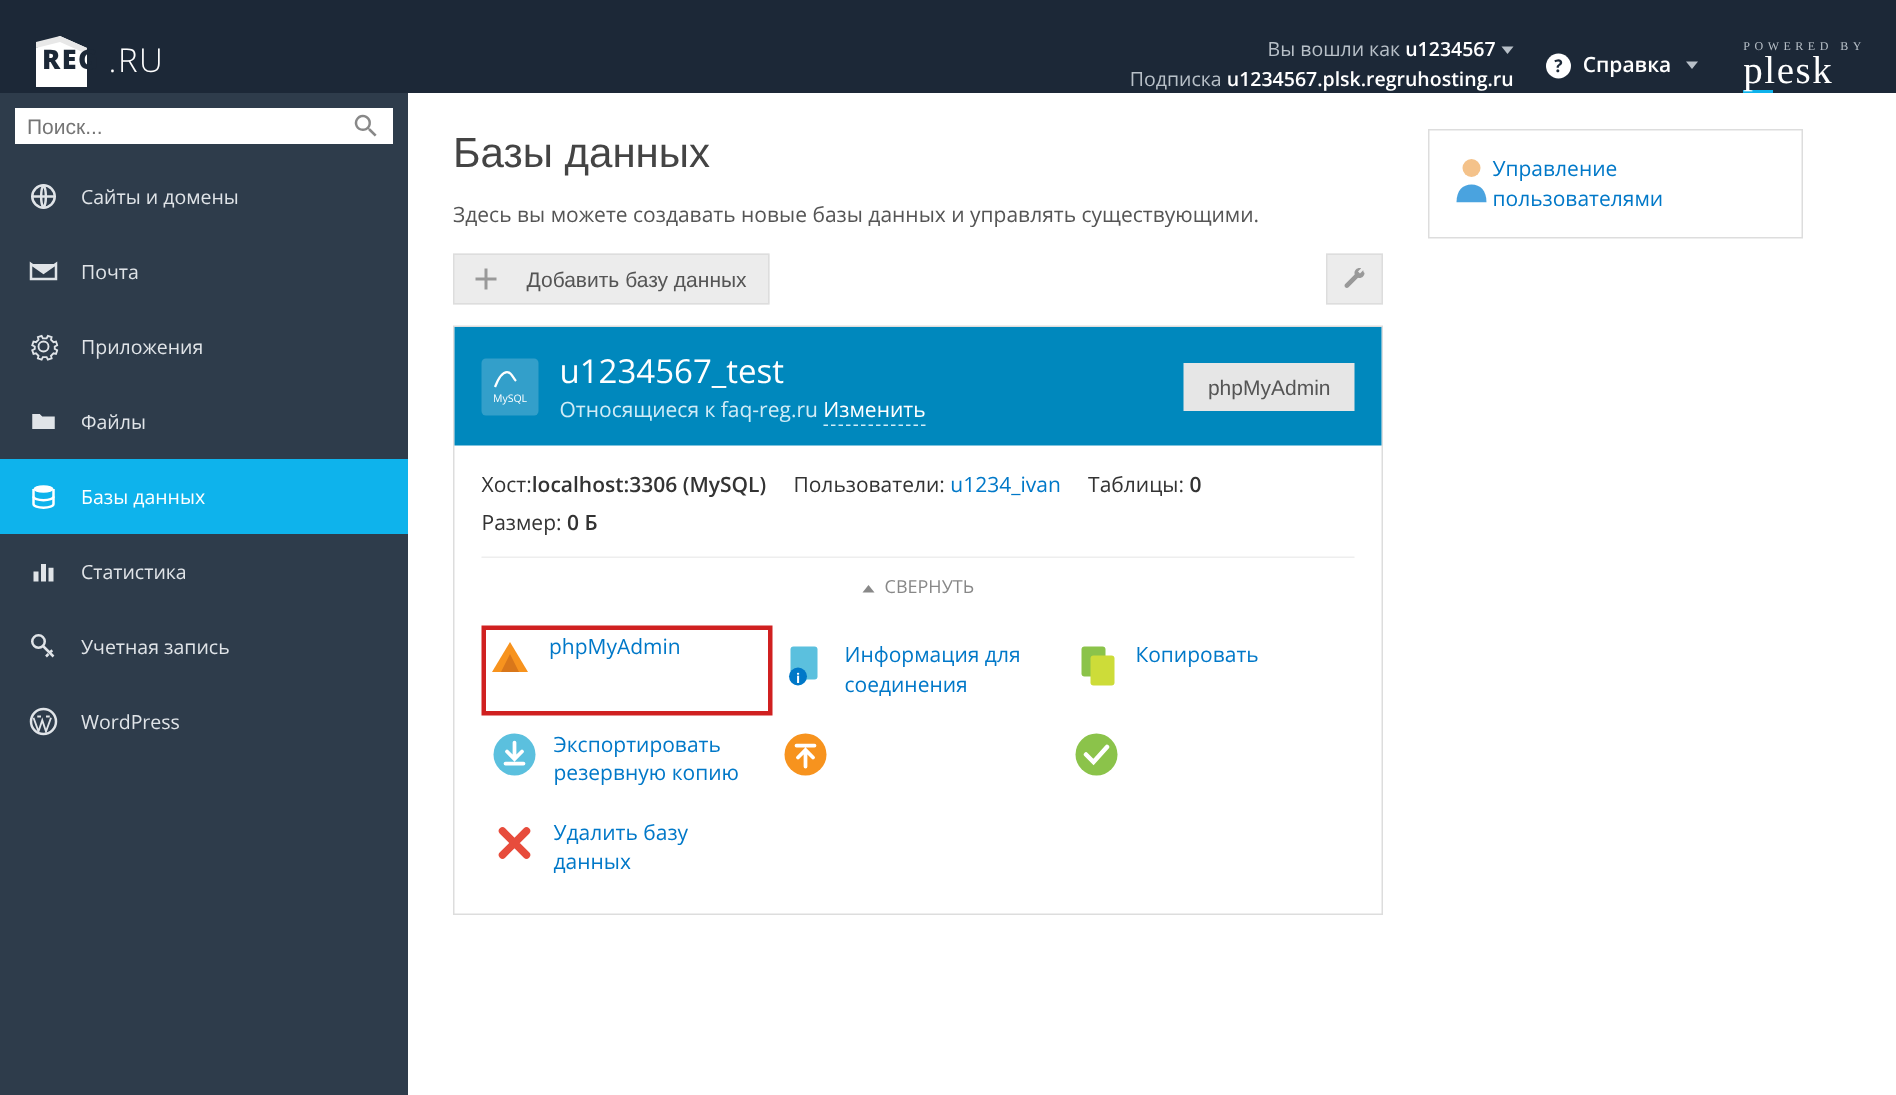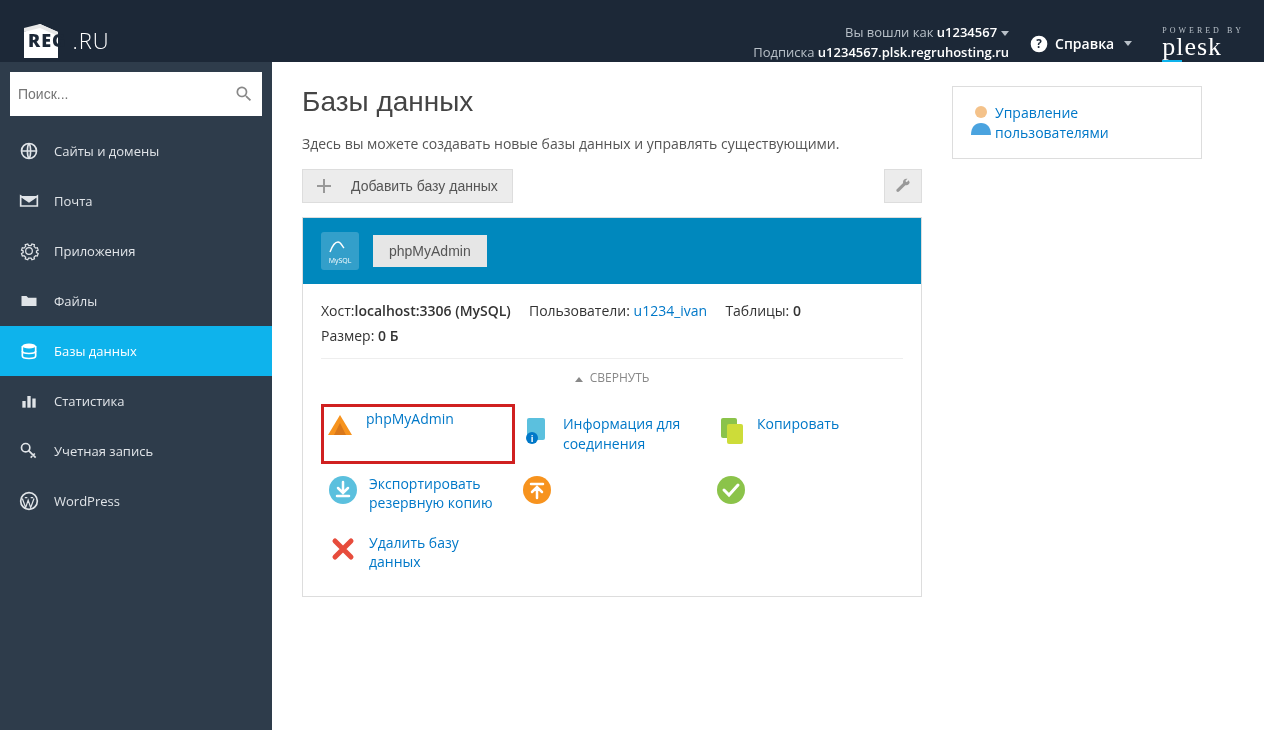--- a/index.html
+++ b/index.html
@@ -14,21 +14,21 @@
 .help-link { color: #fff; font-size: 14px; font-weight: 600; display: flex; align-items: center; gap: 6px; cursor: pointer; }
 .plesk { font-family: Georgia, serif; }
 .plesk .pb { font-size: 8px; letter-spacing: 3px; color: #b8c0c8; display: block; text-align: right; }
 .plesk .pl { font-size: 26px; color: #fff; font-weight: 300; letter-spacing: 1px; line-height: 0.9; }
 .plesk .underline { width: 20px; height: 2px; background: #0eb3ec; margin-top: 2px; }
 
 .dropdown-caret { display: inline-block; width: 0; height: 0; border-left: 4px solid transparent; border-right: 4px solid transparent; border-top: 5px solid #b8c0c8; margin-left: 4px; vertical-align: middle; }
 
 .layout { display: flex; min-height: calc(100vh - 62px); }
 .sidebar { width: 272px; background: #2e3c4b; color: #fff; }
-.search-box { margin: 10px; background: #fff; display: flex; align-items: center; padding: 0 8px; height: 44px; }
+.search-box { margin: 10px; background: #fff; display: flex; align-items: center; padding: 0 8px; height: 24px; }
 .search-box input { flex: 1; border: none; outline: none; font-size: 14px; color: #888; }
 .search-icon-svg { width: 20px; height: 20px; fill: #888; }
 
 .nav-item { display: flex; align-items: center; padding: 14px 18px; cursor: pointer; color: #e0e4e8; font-size: 13px; gap: 14px; }
 .nav-item.active { background: #0eb3ec; color: #fff; }
 .nav-icon { width: 22px; height: 22px; display: flex; align-items: center; justify-content: center; flex-shrink: 0; }
 
 .main { flex: 1; padding: 24px 30px; background: #fff; display: flex; gap: 30px; align-items: flex-start; }
 .content { flex: 1; max-width: 620px; }
 .page-title { font-size: 28px; font-weight: 400; color: #444; margin-bottom: 16px; font-family: Arial, sans-serif; }
@@ -214,20 +214,27 @@
       </div>
 
       <div class="db-card">
         <div class="db-header">
           <div class="mysql-badge">
             <svg width="24" height="18" viewBox="0 0 24 18">
                 <path d="M2 14c3-8 6-10 8-10 3 0 4 4 6 6" fill="none" stroke="#fff" stroke-width="1.5"></path>
               </svg>
             <span style="font-size:7px;color:#fff;">MySQL</span>
           </div>
+          <div class="db-header-main">
+            <div class="db-name">u1234567_test</div>
+            <div class="db-sub">
+              <span>Относящиеся к </span><span>faq-reg.ru</span>
+              <a href="#">Изменить</a>
+            </div>
+          </div>
           <button class="btn-pma">phpMyAdmin</button>
         </div>
 
         <div class="db-body">
           <div class="db-meta">
             <span class="lbl">Хост:</span><span class="val">localhost:3306 (MySQL)</span>
             &nbsp;&nbsp;&nbsp;
             <span class="lbl">Пользователи:</span> <a href="#">u1234_ivan</a>
             &nbsp;&nbsp;&nbsp;
             <span class="lbl">Таблицы:</span> <span class="val">0</span>

